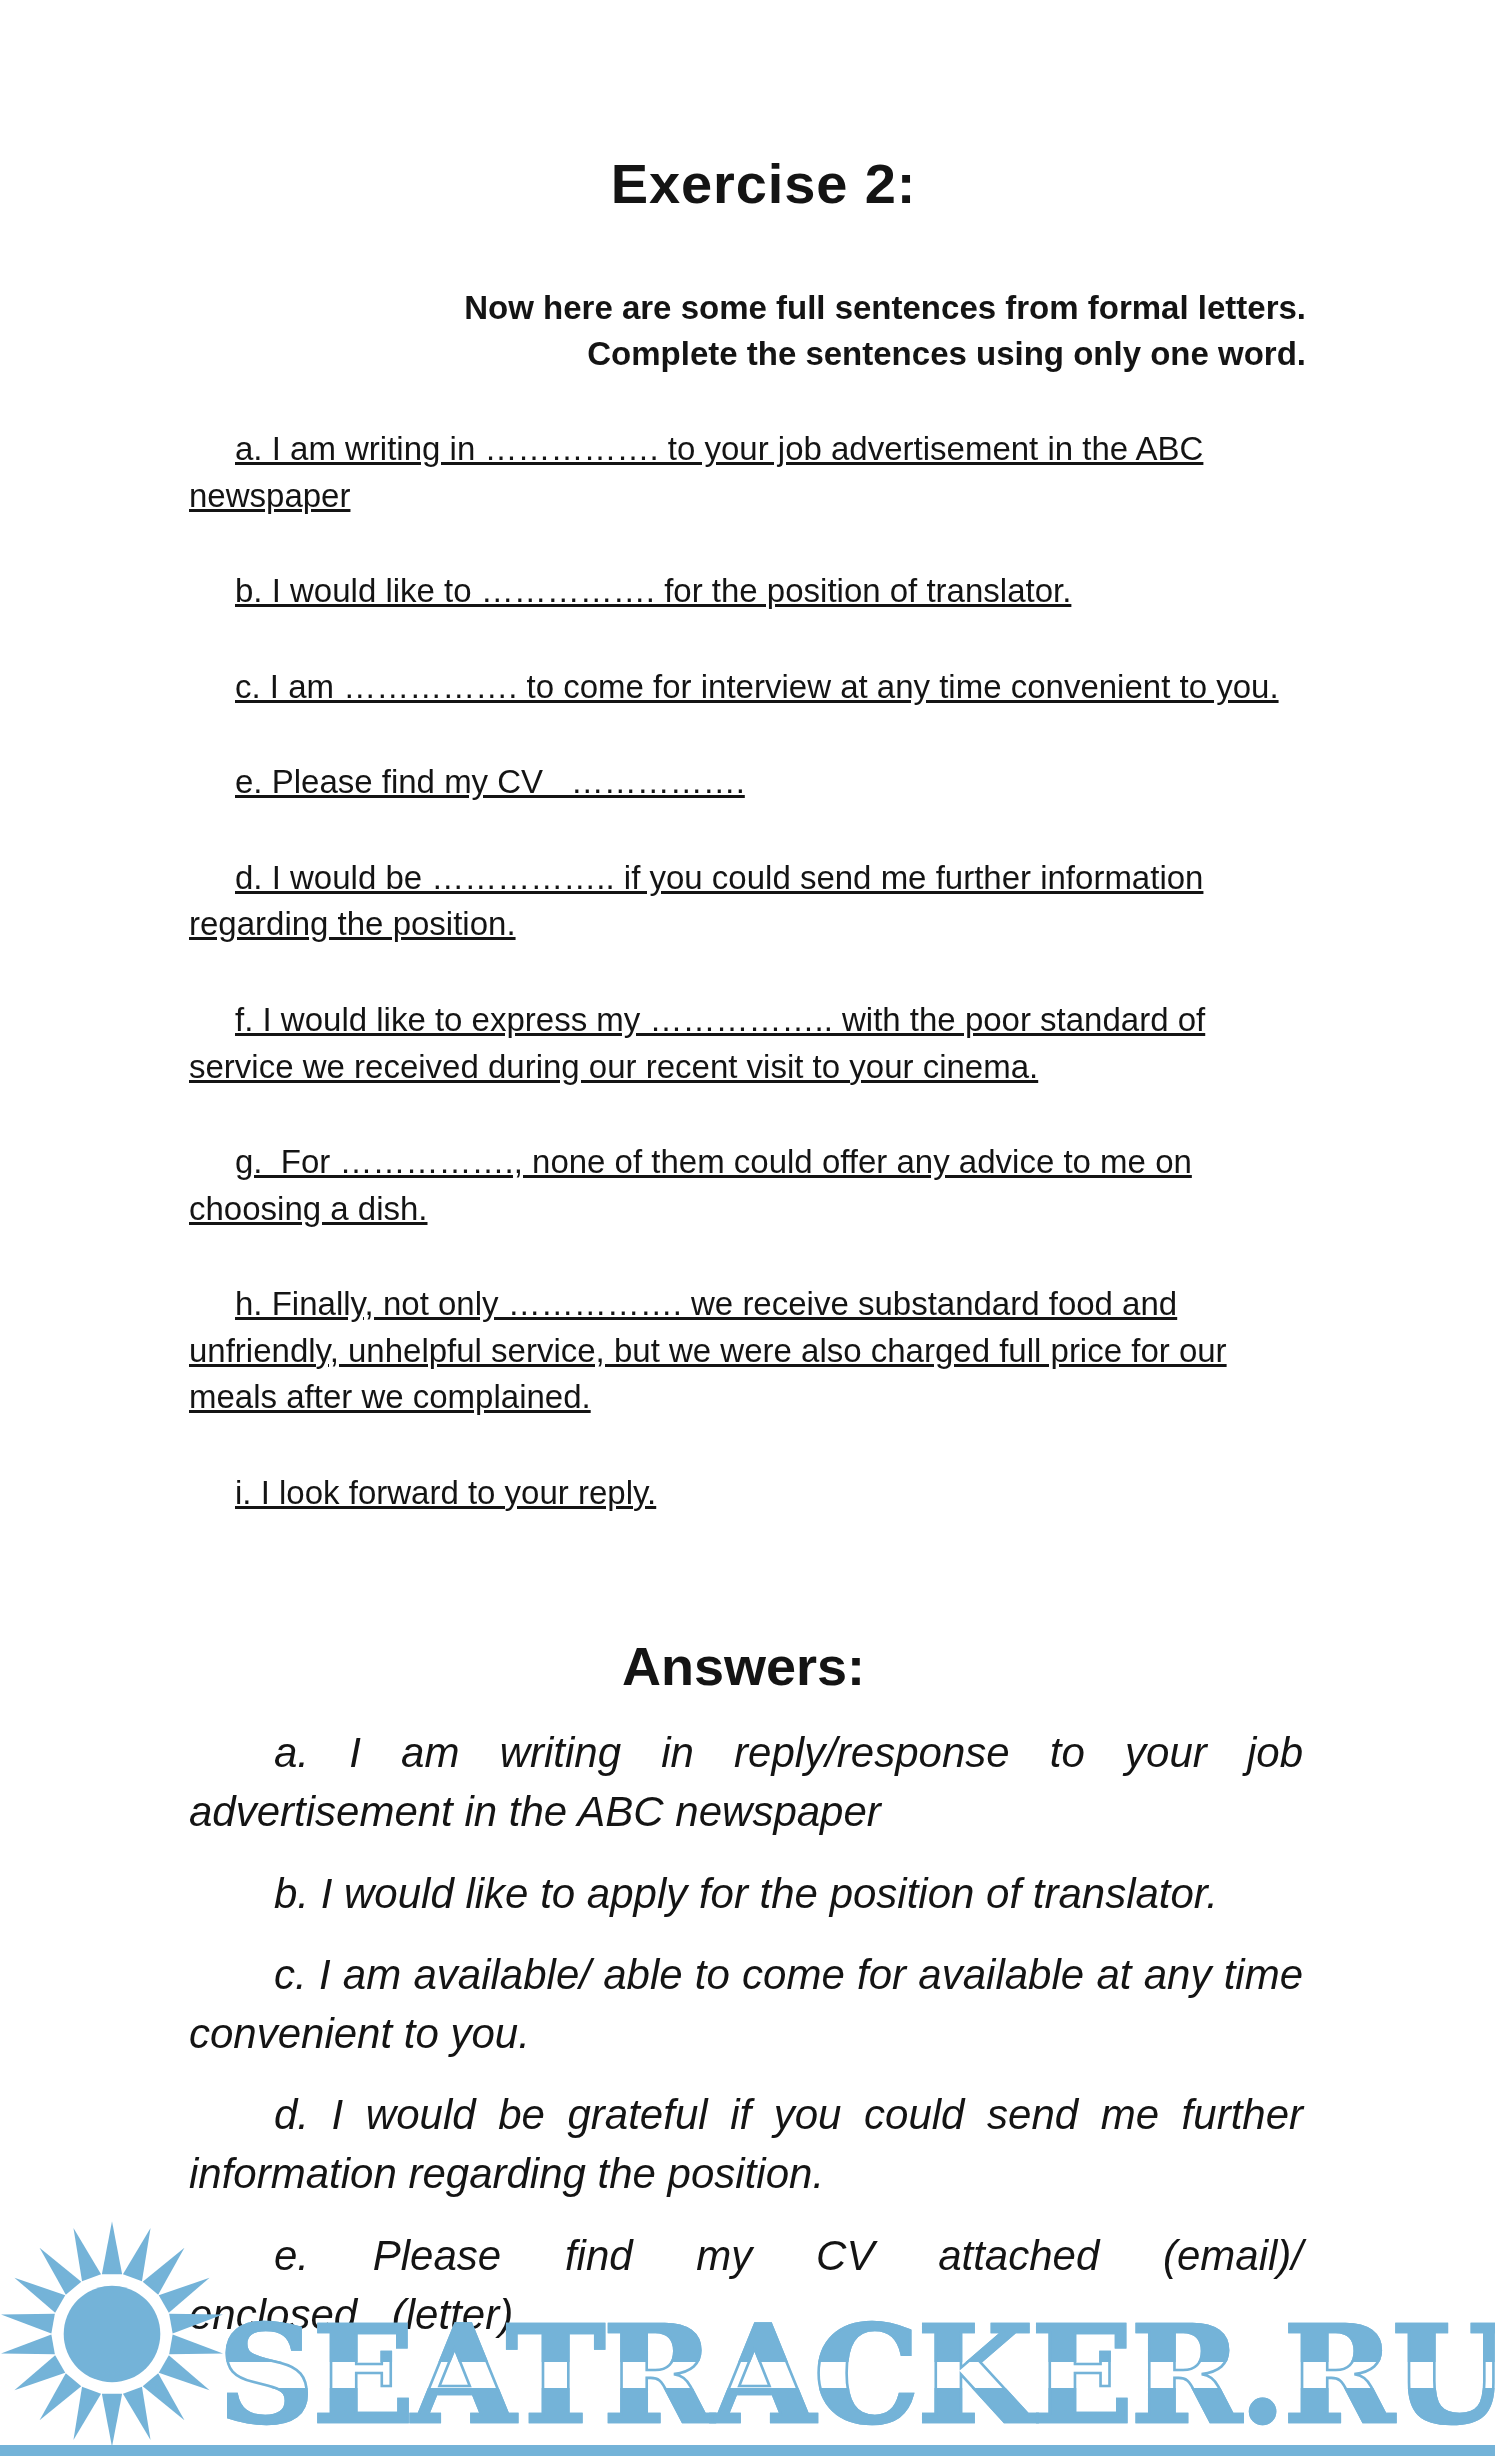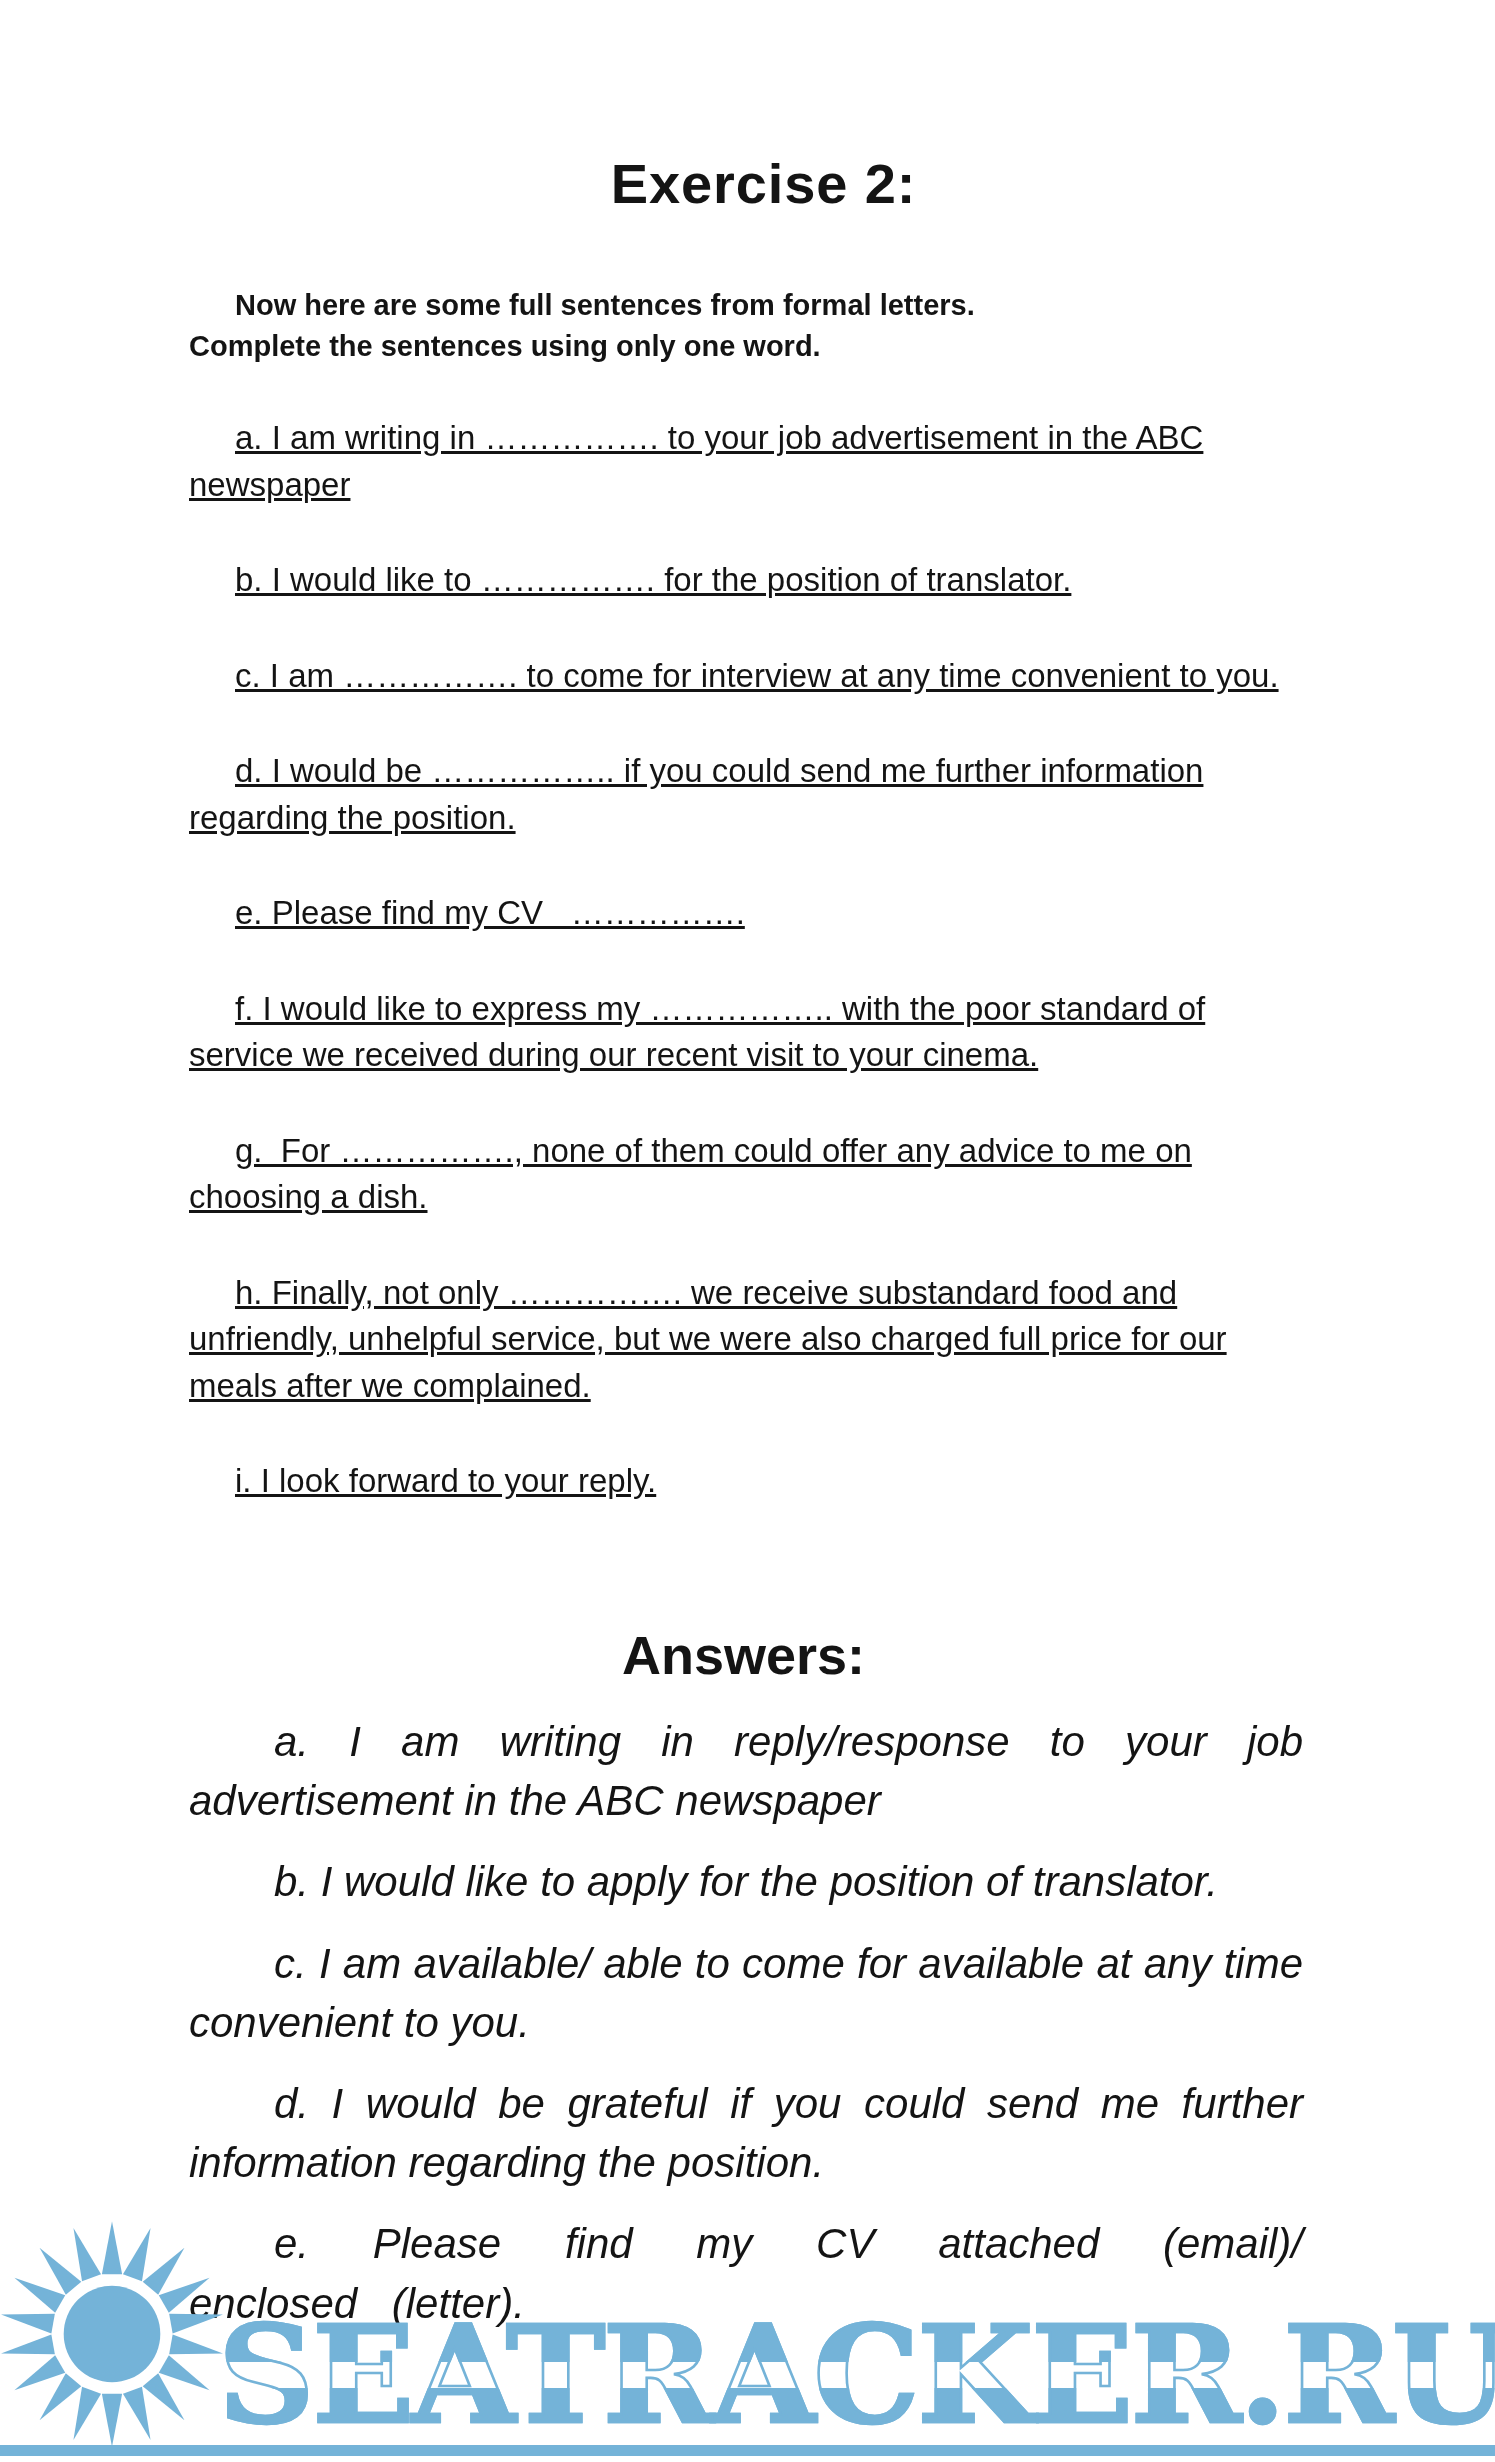--- a/index.html
+++ b/index.html
@@ -16,24 +16,25 @@
     margin: 0;
     padding-top: 151px;
     text-align: center;
     font-size: 56px;
     font-weight: 700;
     letter-spacing: 0.9px;
     padding-left: 32px;
   }
   .intro {
     margin: 69px 189px 8px 189px;
-    font-size: 29px;
+    font-size: 33px;
     font-weight: 700;
     line-height: 1.40;
     text-indent: 46px;
+    text-align: right;
   }
   .items { margin: 0; }
   .item {
     margin: 49px 185px 0 189px;
     font-size: 33px;
     line-height: 1.41;
     text-indent: 46px;
     text-decoration: underline;
   }
   .answers-title {
@@ -105,22 +106,22 @@
 <div class="page">
 
   <h1 class="title">Exercise 2:</h1>
 
   <p class="intro"><span>Now here are some full sentences from formal letters.</span><br><span>Complete the sentences using only one word.</span></p>
 
   <div class="items">
     <p class="item">a. I am writing in ……………. to your job advertisement in the ABC newspaper</p>
     <p class="item">b. I would like to ……………. for the position of translator.</p>
     <p class="item">c. I am ……………. to come for interview at any time convenient to you.</p>
+    <p class="item">e. Please find my CV&nbsp;&nbsp; …………….</p>
     <p class="item">d. I would be …………….. if you could send me further information regarding the position.</p>
-    <p class="item">e. Please find my CV&nbsp;&nbsp; …………….</p>
     <p class="item">f. I would like to express my …………….. with the poor standard of service we received during our recent visit to your cinema.</p>
     <p class="item">g.&nbsp; For ……………., none of them could offer any advice to me on choosing a dish.</p>
     <p class="item">h. Finally, not only ……………. we receive substandard food and unfriendly, unhelpful service, but we were also charged full price for our meals after we complained.</p>
     <p class="item">i. I look forward to your reply.</p>
   </div>
 
   <h2 class="answers-title">Answers:</h2>
 
   <div class="answers">
     <p class="answer">a. I am writing in reply/response to your job advertisement in the ABC newspaper</p>

